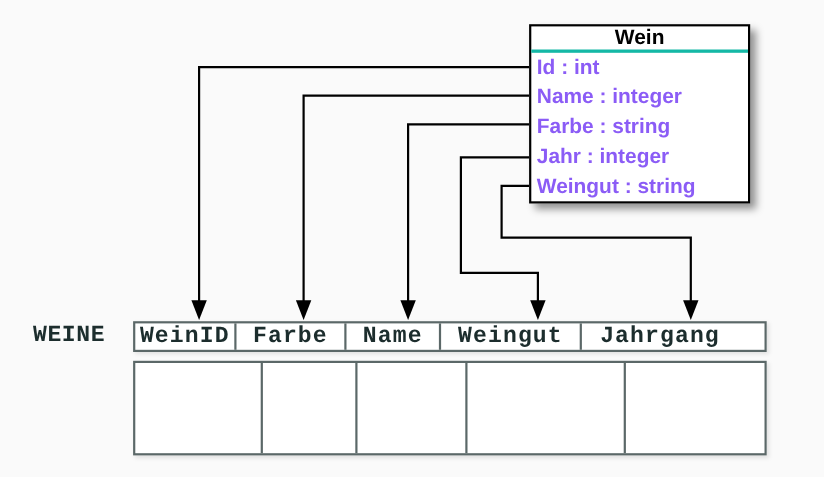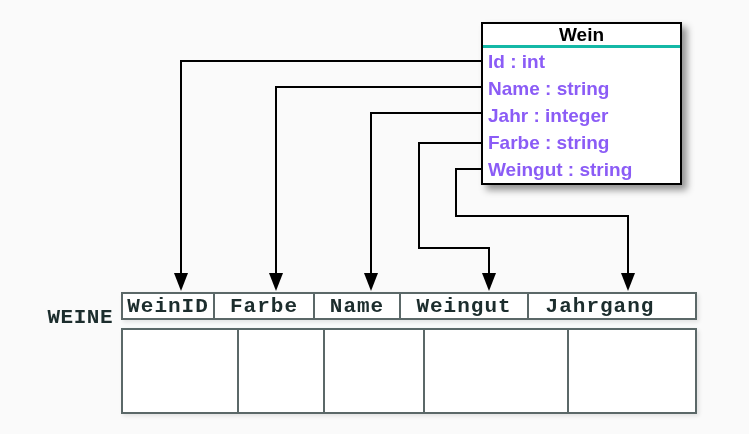--- a/index.html
+++ b/index.html
@@ -70,25 +70,25 @@
   }
   
   .mono {
     font-family: "Liberation Mono", monospace;
     font-weight: bold;
     color: #1c2d2d;
   }
   .table-label {
     position: absolute;
     left: 30px;
-    top: 304px;
+    top: 292px;
     width: 83px;
     height: 28px;
     line-height: 28px;
-    text-align: right;
+    text-align: left;
     font-size: 21px;
     letter-spacing: 0.5px;
   }
   .t-row {
     position: absolute;
     left: 121px;
     width: 576px;
     box-sizing: border-box;
     background: #fff;
     border: 2px solid #5b6868;
@@ -145,23 +145,23 @@
     <g>
       <path d="M481 169 H456 V216 H628 V274"></path>
       <polygon points="621,273 635,273 628,291"></polygon>
     </g>
   </svg>
 
   <div class="class-box">
     <div class="class-title">Wein</div>
     <div class="class-attrs">
         <div class="attr-row">Id : int</div>
-        <div class="attr-row">Name : string</div>
+        <div class="attr-row">Name : integer</div>
+        <div class="attr-row">Farbe : string</div>
         <div class="attr-row">Jahr : integer</div>
-        <div class="attr-row">Farbe : string</div>
         <div class="attr-row">Weingut : string</div>
       </div>
   </div>
 
   <div class="table-label mono">WEINE</div>
 
   <div class="t-row header-row">
       <div class="cell header-cell mono" style="width: 90px;">WeinID</div>
       <div class="cell header-cell mono" style="width: 100px;">Farbe</div>
       <div class="cell header-cell mono" style="width: 86px;">Name</div>

